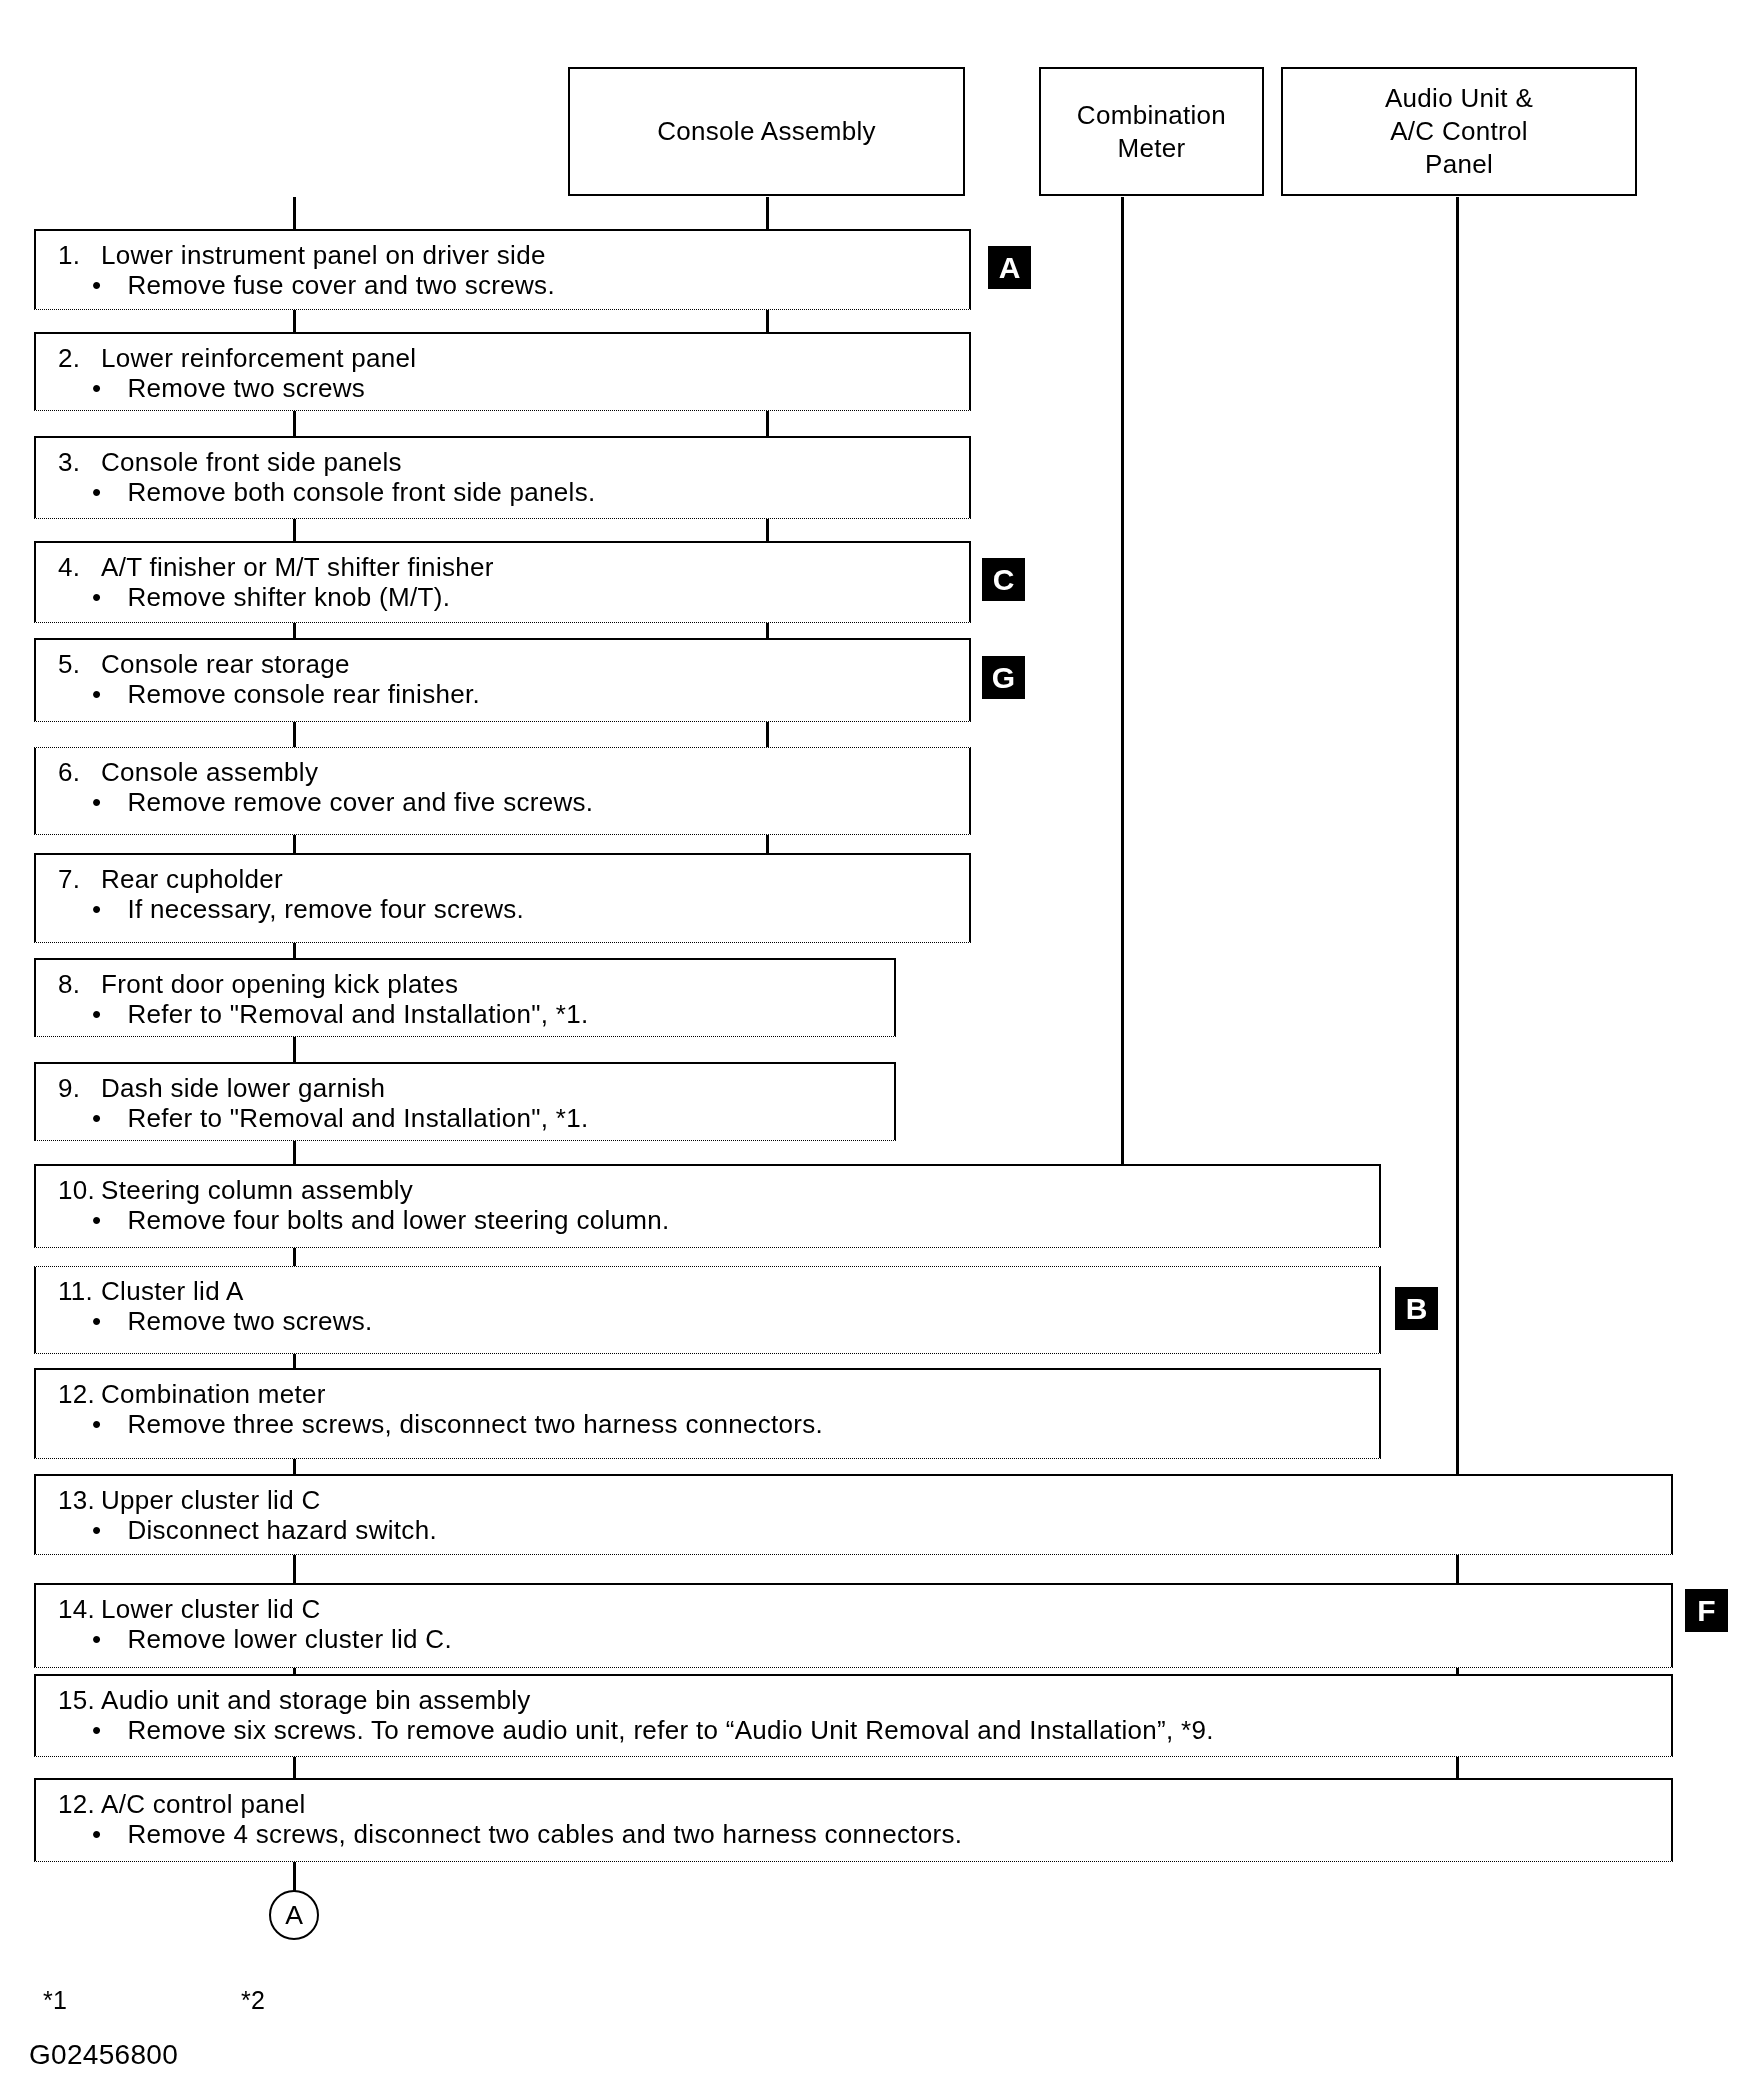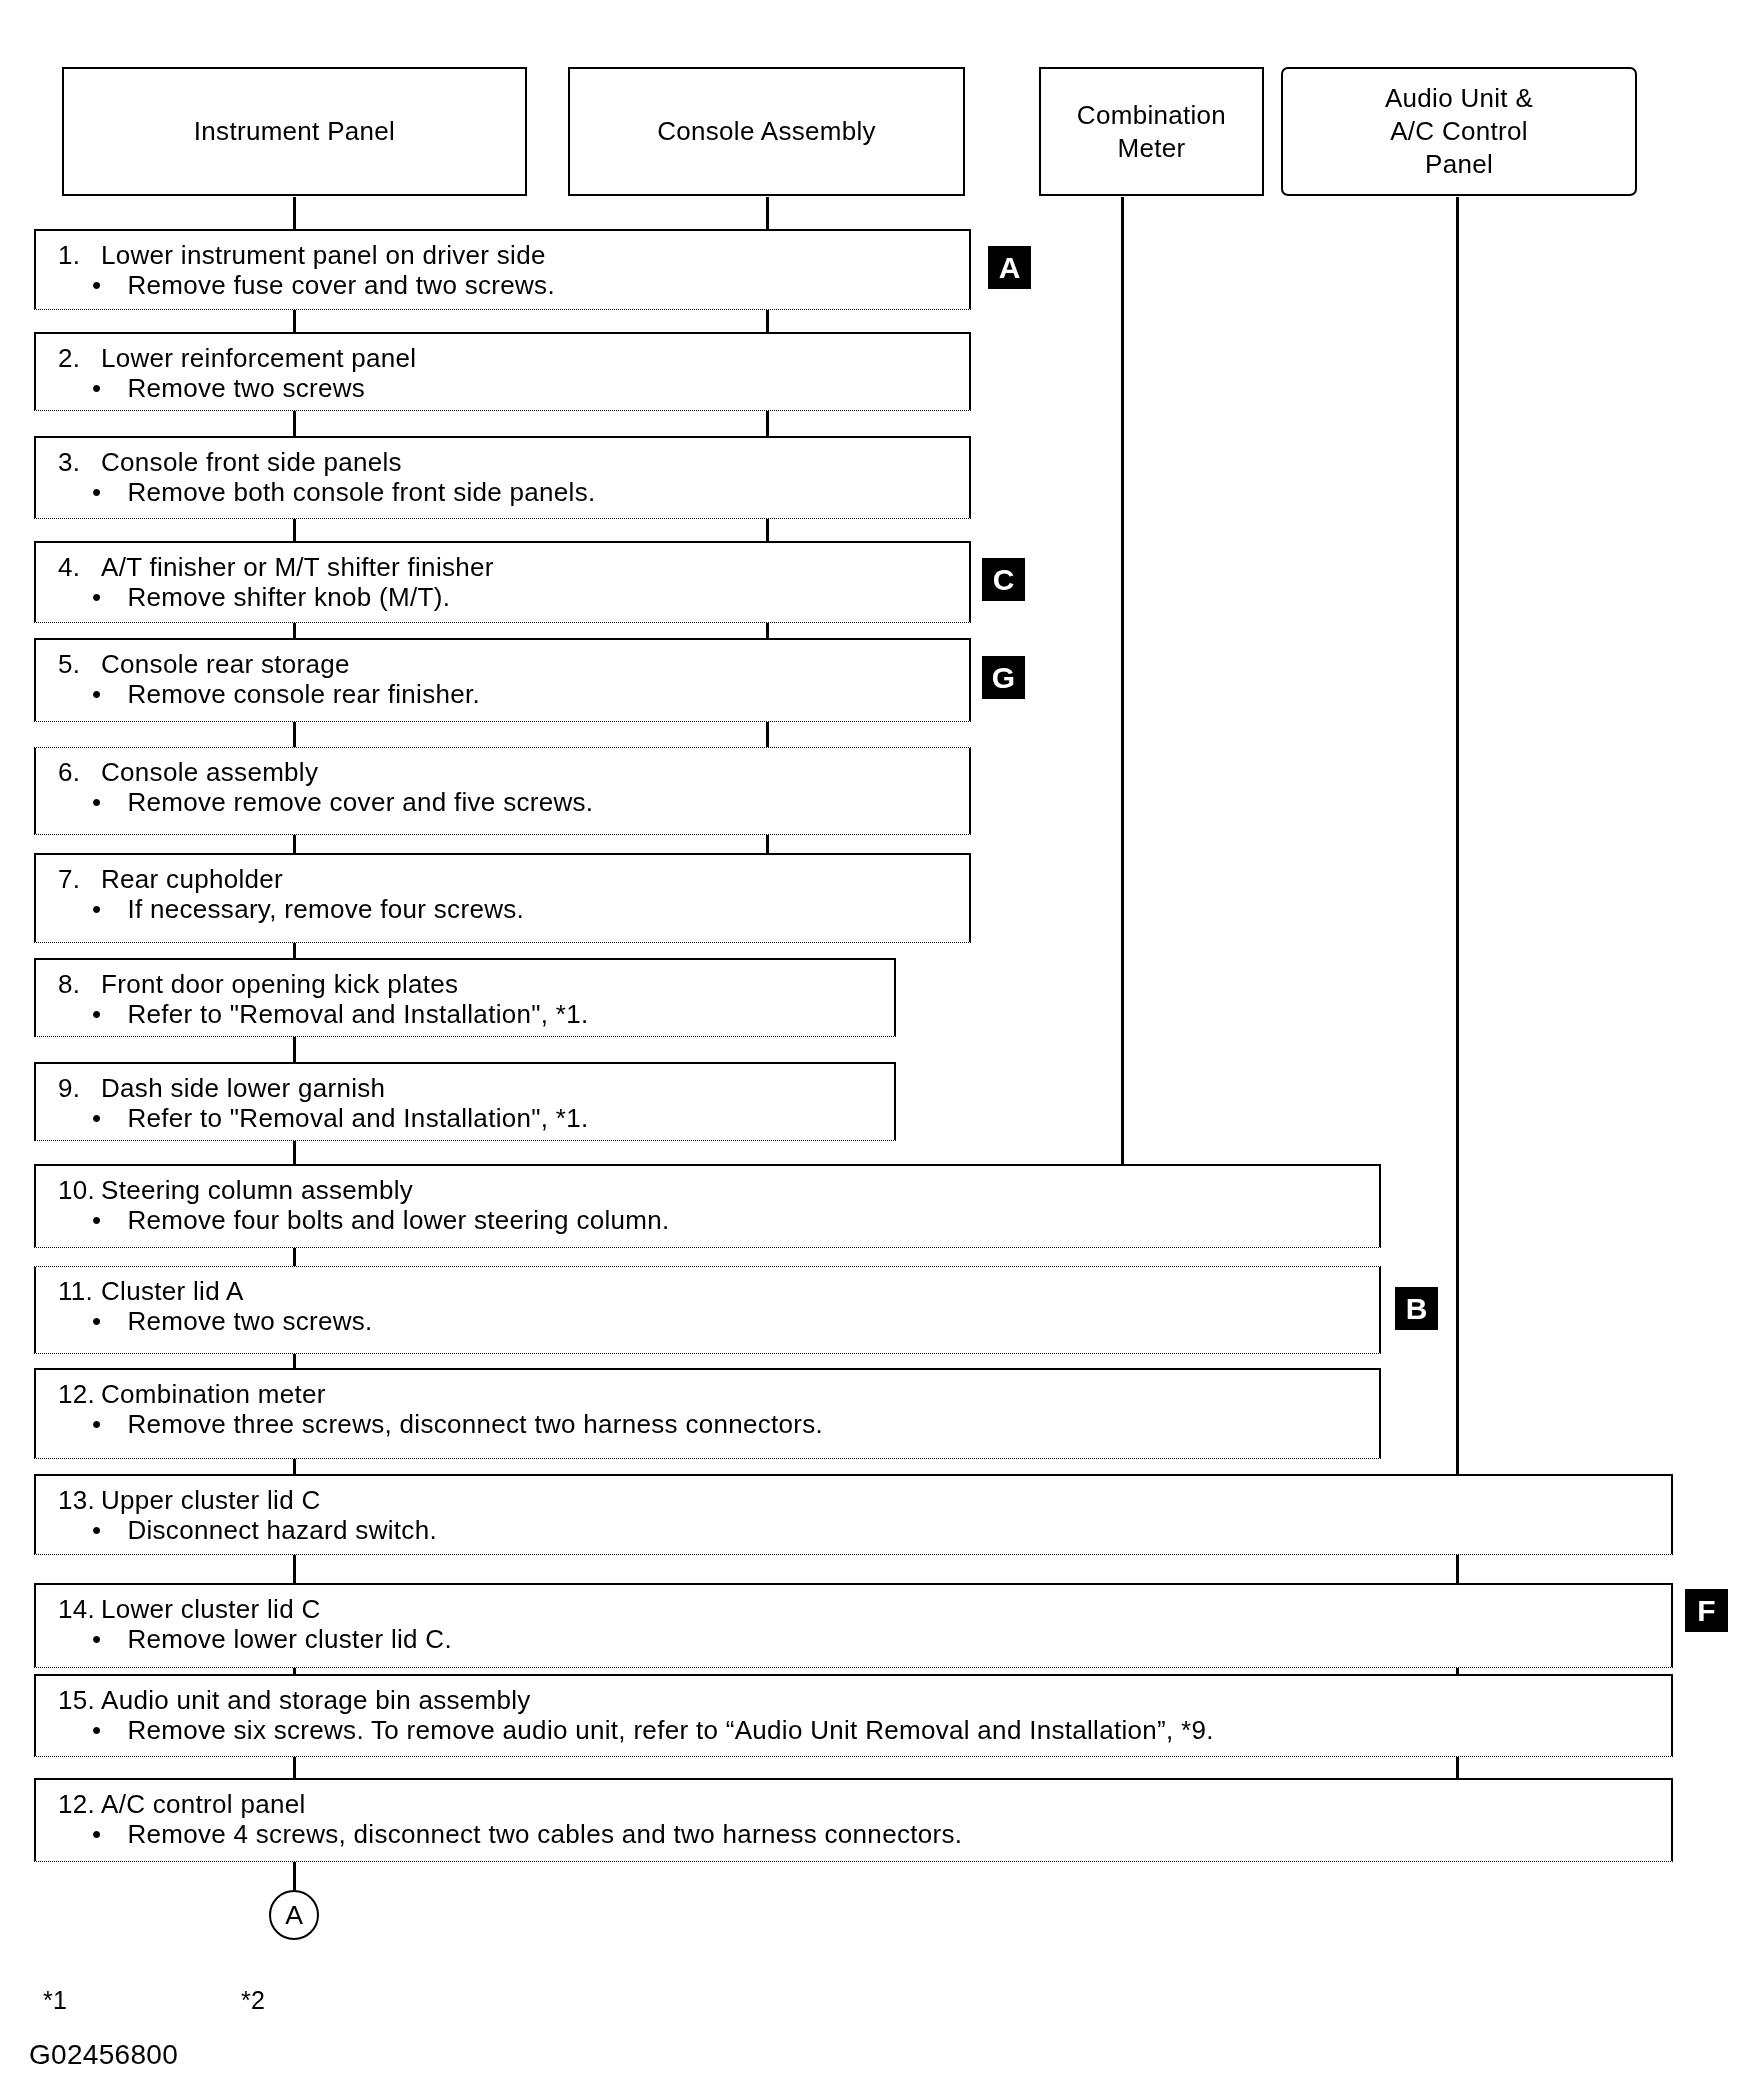--- a/index.html
+++ b/index.html
@@ -41,31 +41,28 @@
 </head>
 <body>
 
 <div class="canvas">
 
   <div class="vline" style="left:293px;top:197px;height:1695px;"></div>
   <div class="vline" style="left:766px;top:197px;height:700px;"></div>
   <div class="vline" style="left:1121px;top:197px;height:1011px;"></div>
   <div class="vline" style="left:1456px;top:197px;height:1623px;"></div>
 
-  <div class="hbox" style="left:62px;width:465px;">
-    <div>Instrument Panel</div>
-  </div>
   <div class="hbox" style="left:568px;width:397px;">
     <div>Console Assembly</div>
   </div>
   <div class="hbox" style="left:1011px;width:225px;margin-left:28px;">
     <div>Combination</div>
     <div>Meter</div>
   </div>
-  <div class="hbox" style="left:1281px;width:356px;border-radius:7px;">
+  <div class="hbox" style="left:1281px;width:356px;">
     <div>Audio Unit &amp;</div>
     <div>A/C Control</div>
     <div>Panel</div>
   </div>
 
   <div class="step wA" style="top:229px;height:81px;">
     <div class="trow">
         <span class="num">1.</span>
         <span>Lower instrument panel on driver side</span>
       </div>

